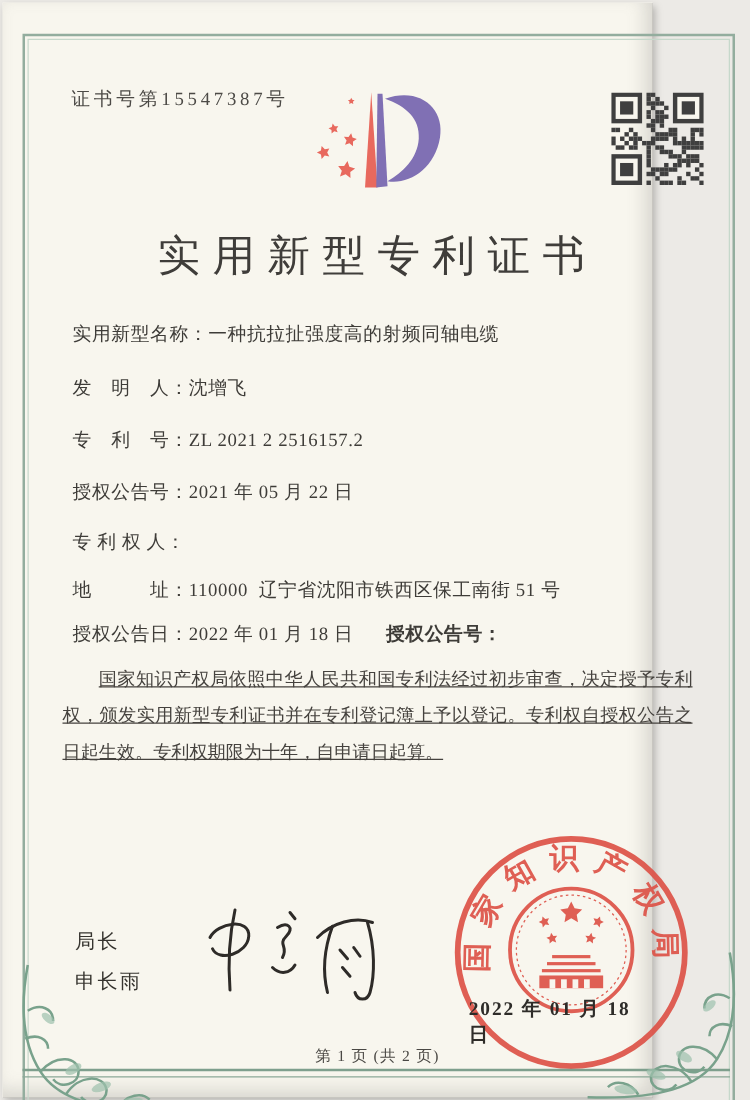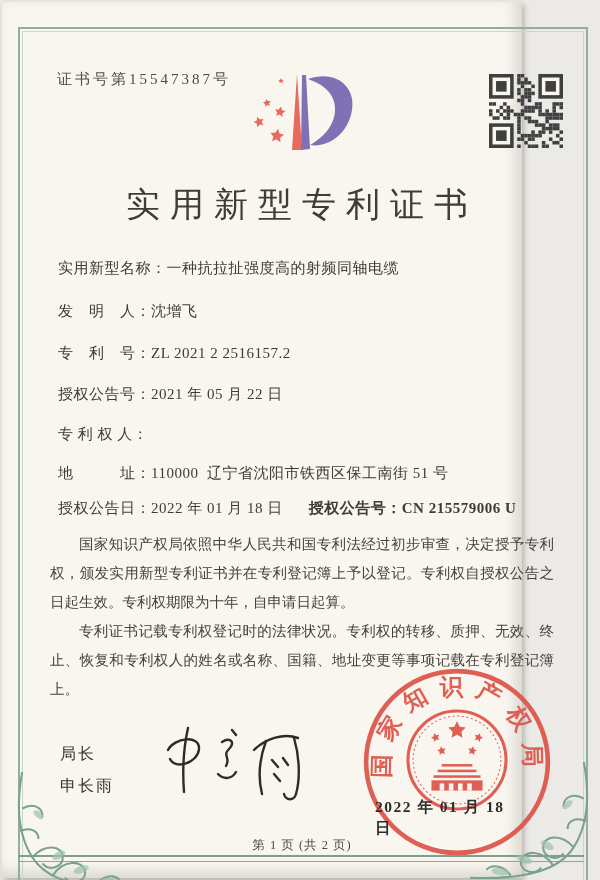--- a/index.html
+++ b/index.html
@@ -36,21 +36,21 @@
     position:absolute;left:56px;width:500px;display:flex;
     font-size:15px;color:#3e3c38;letter-spacing:.5px;line-height:1.3;
   }
   .field-label{flex:0 0 auto;white-space:pre;}
   .field-value{white-space:pre;}
   .row1{top:257px}.row2{top:300px}.row3{top:342px}
   .row4{top:383px}.row5{top:423px}.row6{top:462px}.row7{top:497px}
   .row7 .pair2{margin-left:26px;display:flex;font-weight:bold;}
   .paragraphs{
     position:absolute;left:48px;top:528px;width:504px;
-    font-size:14.5px;line-height:29px;text-align:justify;color:#45423e;
+    font-size:14.5px;line-height:29px;text-align:justify;color:#45423e;text-decoration:underline;
   }
   .paragraphs p{margin:0;text-indent:2em;}
   .director{
     position:absolute;left:58px;top:736px;
     font-size:16px;line-height:32px;color:#36342f;letter-spacing:2px;
     font-family:Liberation Serif, serif;
   }
   .signature{position:absolute;left:146px;top:716px;width:185px;height:96px;}
   .seal{position:absolute;left:358px;top:663px;width:194px;height:194px;opacity:.92;}
   .seal-date{
@@ -268,27 +268,25 @@
     <span class="field-label">地　　　址：</span>
     <span class="field-value">110000  辽宁省沈阳市铁西区保工南街 51 号</span>
   </div>
   <div class="field-row row7">
     <span class="pair1" style="display:flex">
       <span class="field-label">授权公告日：</span>
       <span class="field-value">2022 年 01 月 18 日</span>
     </span>
     <span class="pair2">
       <span class="field-label">授权公告号：</span>
-      <span class="field-value">CN 215579006 U</span>
     </span>
   </div>
 
   <div class="paragraphs">
     <p>国家知识产权局依照中华人民共和国专利法经过初步审查，决定授予专利权，颁发实用新型专利证书并在专利登记簿上予以登记。专利权自授权公告之日起生效。专利权期限为十年，自申请日起算。</p>
-    <p>专利证书记载专利权登记时的法律状况。专利权的转移、质押、无效、终止、恢复和专利权人的姓名或名称、国籍、地址变更等事项记载在专利登记簿上。</p>
   </div>
 
   <div class="director">
     <div>局长</div>
     <div>申长雨</div>
   </div>
 
   
   <svg class="signature" viewBox="0 0 185 96">
     <g fill="none" stroke="#2e2b28" stroke-width="2.4" stroke-linecap="round" stroke-linejoin="round">

